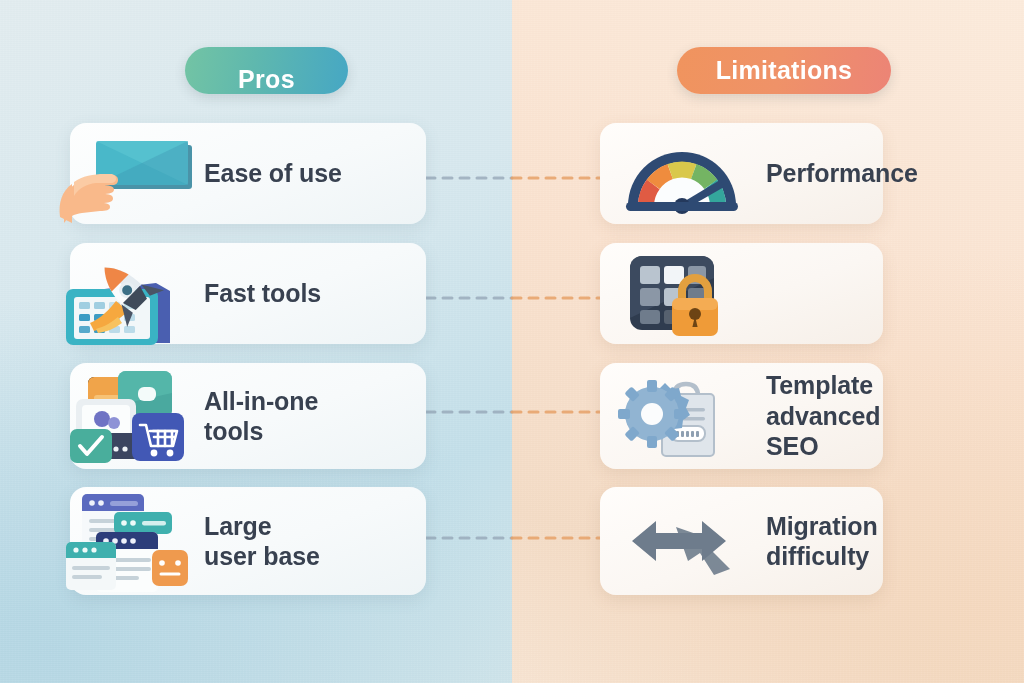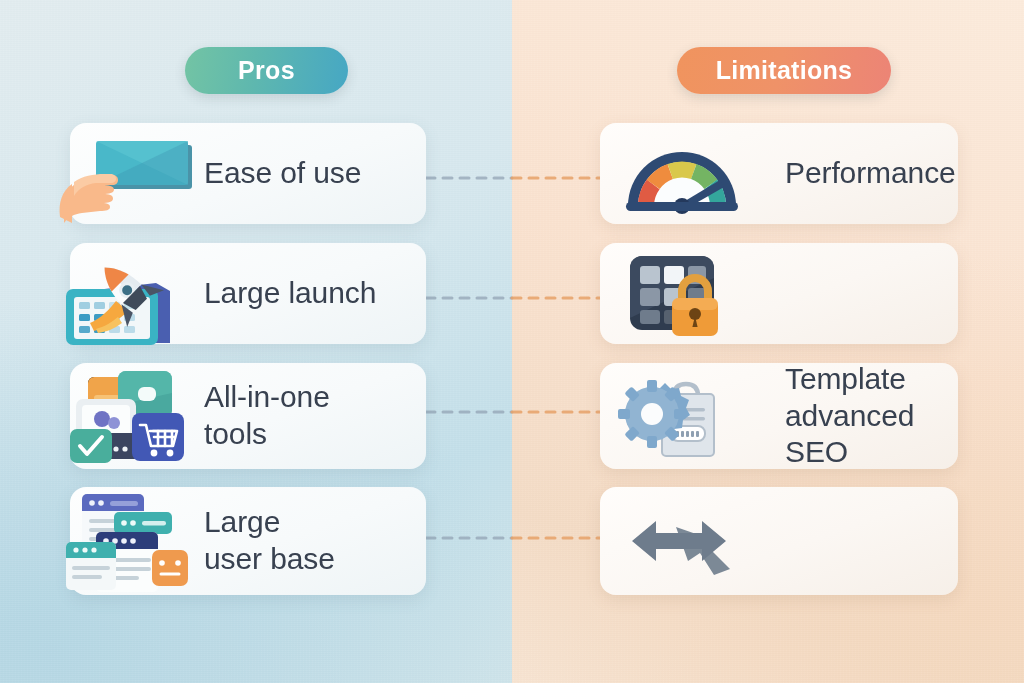--- a/index.html
+++ b/index.html
@@ -53,60 +53,60 @@
     justify-content: center;
     color: #ffffff;
     font-size: 25px;
     font-weight: bold;
     letter-spacing: .3px;
     box-shadow: 0 4px 12px rgba(60,80,90,.16);
   }
   #badge-pros {
     left: 185px; top: 47px; width: 163px;
     background: linear-gradient(100deg, #73c4a4 0%, #5fb8ae 42%, #46a7c4 100%);
+    align-items: flex-end;
   }
   #badge-limitations {
     left: 677px; top: 47px; width: 214px;
     background: linear-gradient(100deg, #f0945e 0%, #ef9268 48%, #ec8476 100%);
     text-align: center;
   }
 
   
   .card {
     position: absolute;
     border-radius: 16px;
     display: flex;
     align-items: center;
   }
   .card.left {
     left: 70px; width: 356px;
     background: linear-gradient(160deg, #fdfefe 0%, #f7fafb 55%, #eef4f6 100%);
     box-shadow: 0 5px 16px rgba(84,118,133,.13);
   }
   .card.right {
-    left: 600px; width: 358px;
+    left: 600px; width: 283px;
     background: linear-gradient(160deg, #fffdfb 0%, #fbf7f3 55%, #f6efe8 100%);
     box-shadow: 0 5px 16px rgba(150,110,80,.13);
-    gap: 19px;
   }
   .card-icon {
     position: relative;
     flex: 0 0 auto;
     display: flex;
     align-items: center;
     justify-content: center;
   }
   .card.left .card-icon  { width: 150px; height: 110px; margin-left: -18px; }
   .card.right .card-icon { width: 140px; height: 100px; margin-left: 18px; }
 
   .card-label {
     color: #384150;
-    font-size: 30px;
+    font-size: 25px;
     line-height: 1.22;
-    font-weight: normal;
+    font-weight: bold;
     letter-spacing: -.1px;
     white-space: pre-line;
   }
   .card.left .card-label  { margin-left: 2px; }
   .card.right .card-label { margin-left: 8px; }
 
   
   .connector {
     position: absolute;
     height: 12px;
@@ -214,21 +214,21 @@
           <path d="M78 18 C88 28 92 42 92 56 L78 56 L78 18 Z" fill="#e4ebf0"></path>
           <path d="M78 18 C84 24 88 32 90 40 L66 40 C68 32 72 24 78 18 Z" fill="#ef8646"></path>
           <circle cx="78" cy="50" r="8" fill="#e8eff3"></circle>
           <circle cx="78" cy="50" r="5" fill="#3c6f86"></circle>
           <path d="M64 56 L52 76 L66 70 Z" fill="#4a5566"></path>
           <path d="M92 56 L104 76 L90 70 Z" fill="#4a5566"></path>
           <path d="M66 56 L90 56 L86 70 L70 70 Z" fill="#3f4a5a"></path>
         </g>
       </svg>
     </div>
-    <div class="card-label">Large launch</div>
+    <div class="card-label">Fast tools</div>
   </div>
 
   <div class="card left" style="top:487px; height:108px">
     <div class="card-icon">
       <svg width="150" height="110" viewBox="0 0 150 110">
 
         <rect x="30" y="8" width="62" height="72" rx="5" fill="#f6f9fb"></rect>
         <path d="M30 13 a5 5 0 0 1 5-5 h52 a5 5 0 0 1 5 5 v12 H30 Z" fill="#5b6abf"></path>
         <circle cx="40" cy="17" r="2.8" fill="#eef1fa"></circle>
         <circle cx="49" cy="17" r="2.8" fill="#eef1fa"></circle>
@@ -415,15 +415,17 @@
 
   <div class="card right" style="top:487px; height:108px">
     <div class="card-icon">
       <svg width="140" height="100" viewBox="0 0 140 100">
 
         <path d="M58 36 L104 52 L92 58 L112 78 L96 84 L82 62 L70 70 Z" fill="#6e7c8c" opacity=".9"></path>
 
         <path d="M14 50 L38 30 L38 42 L84 42 L84 30 L108 50 L84 70 L84 58 L38 58 L38 70 Z" fill="#6e7c8c"></path>
       </svg>
     </div>
+    <div class="card-label">Migration
+difficulty</div>
   </div>
 
 </div>
 
 </body></html>

